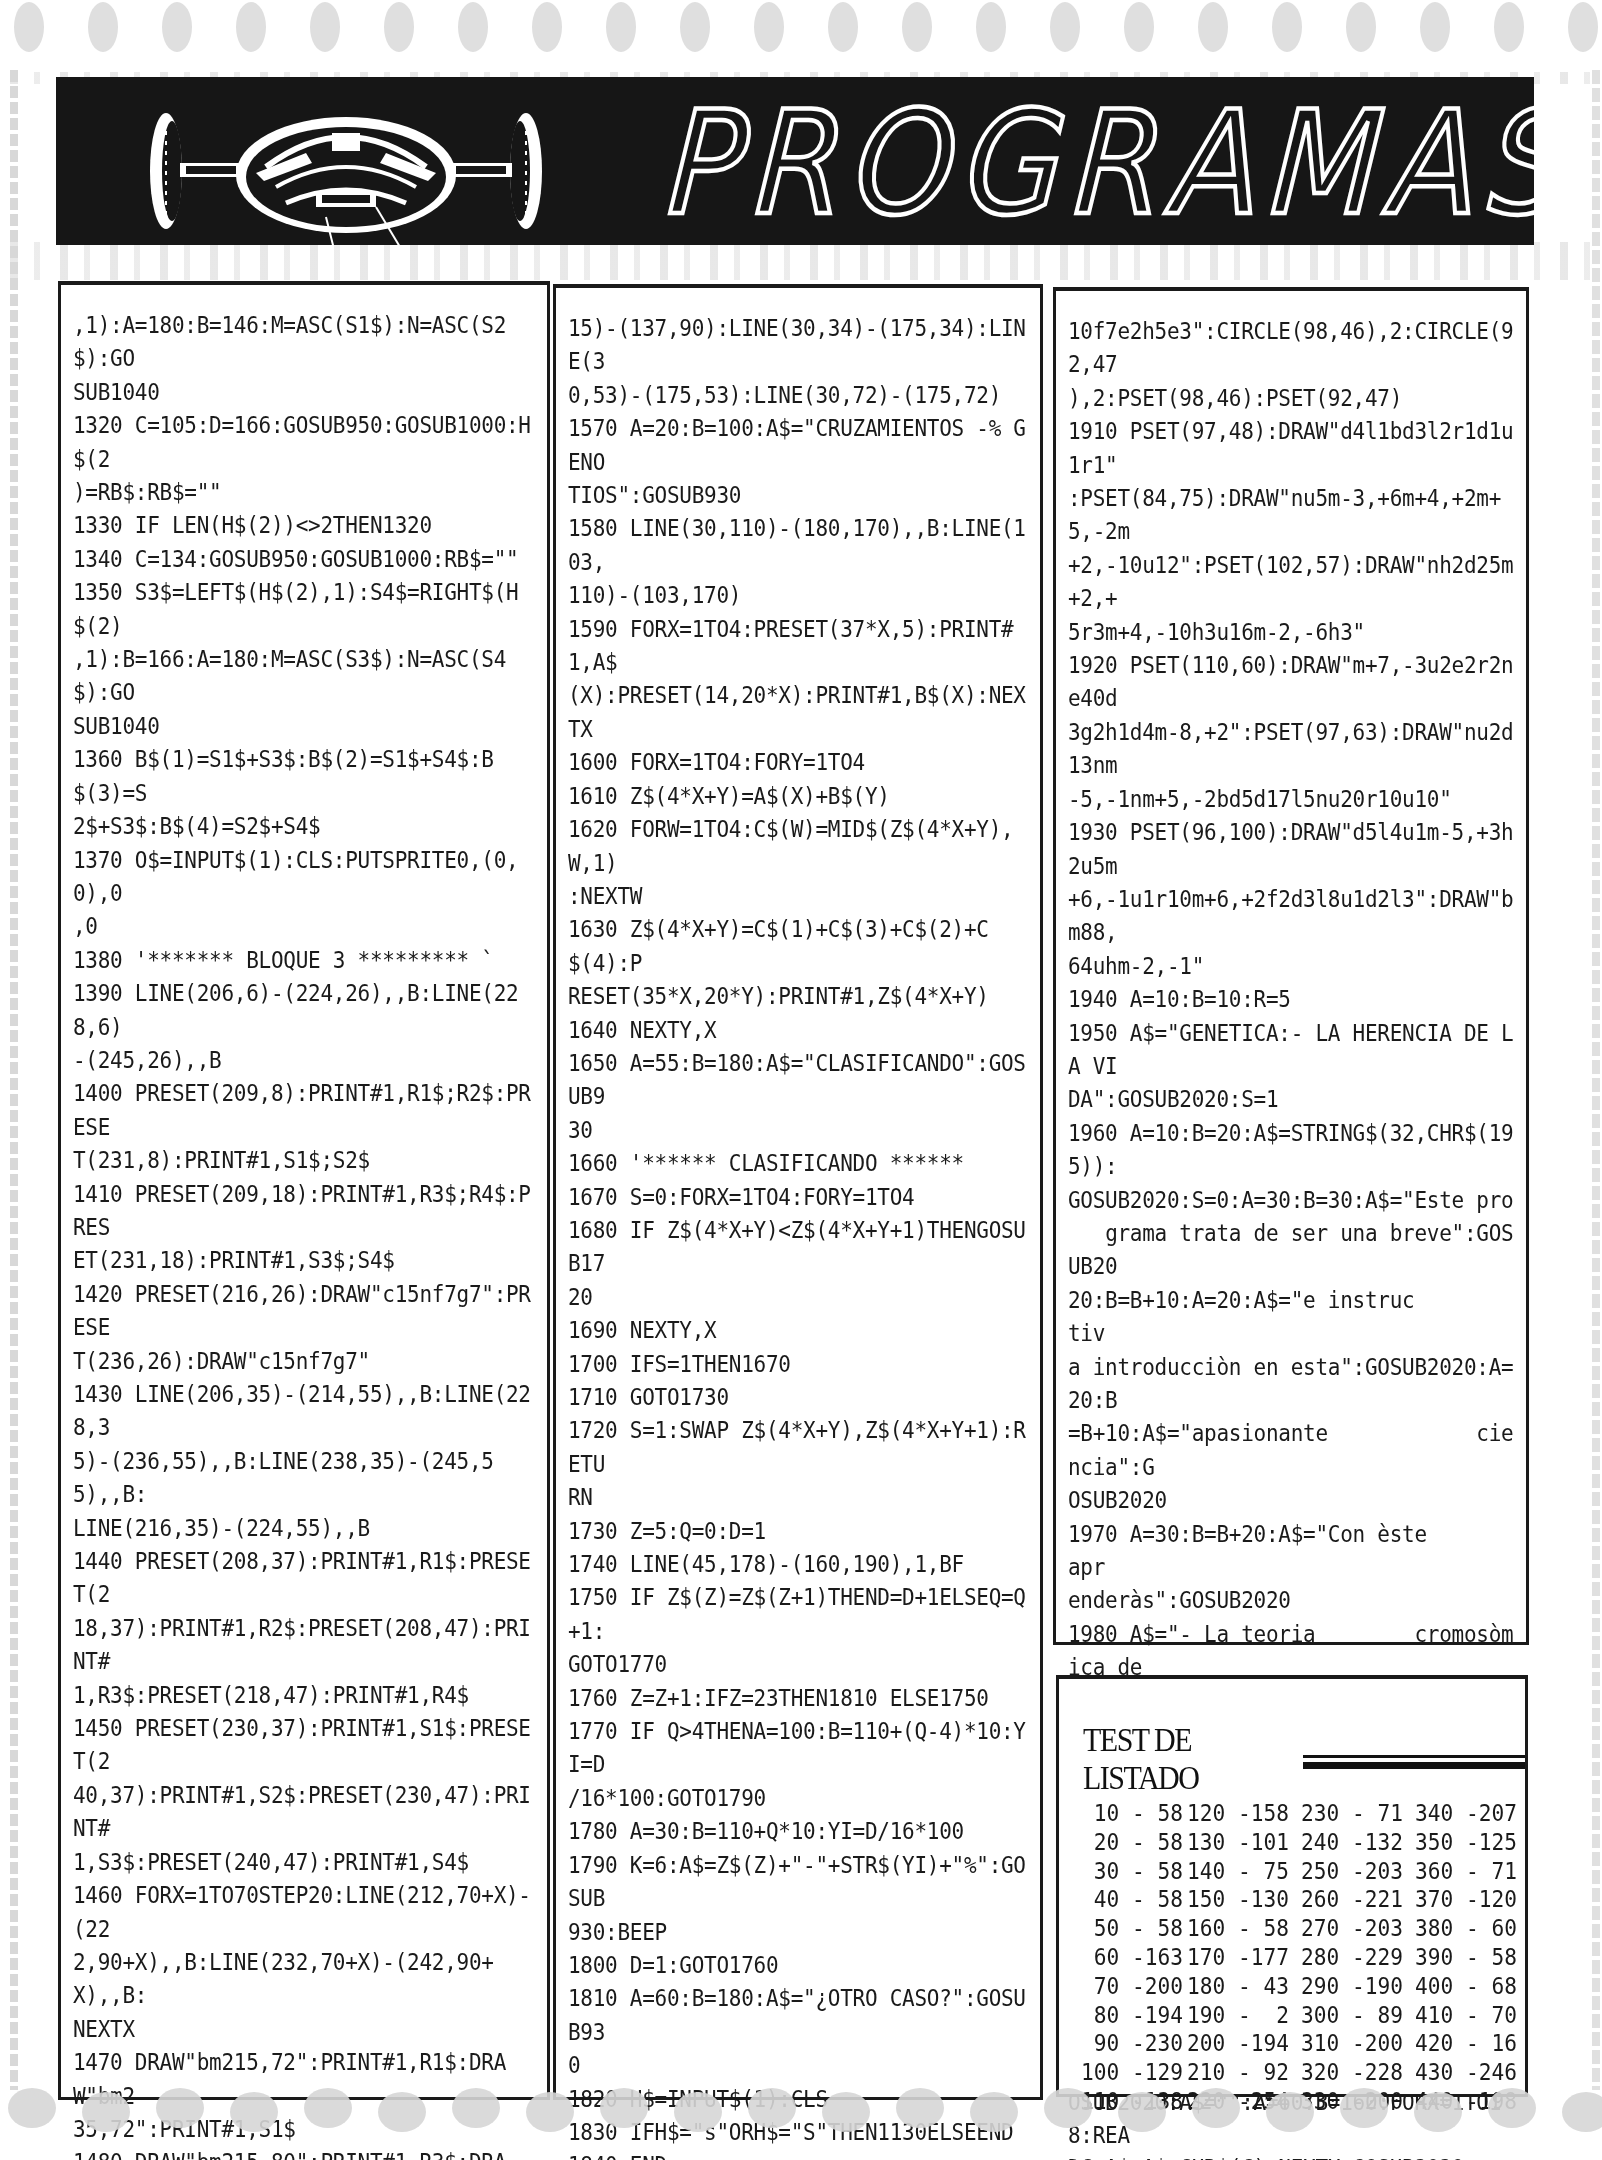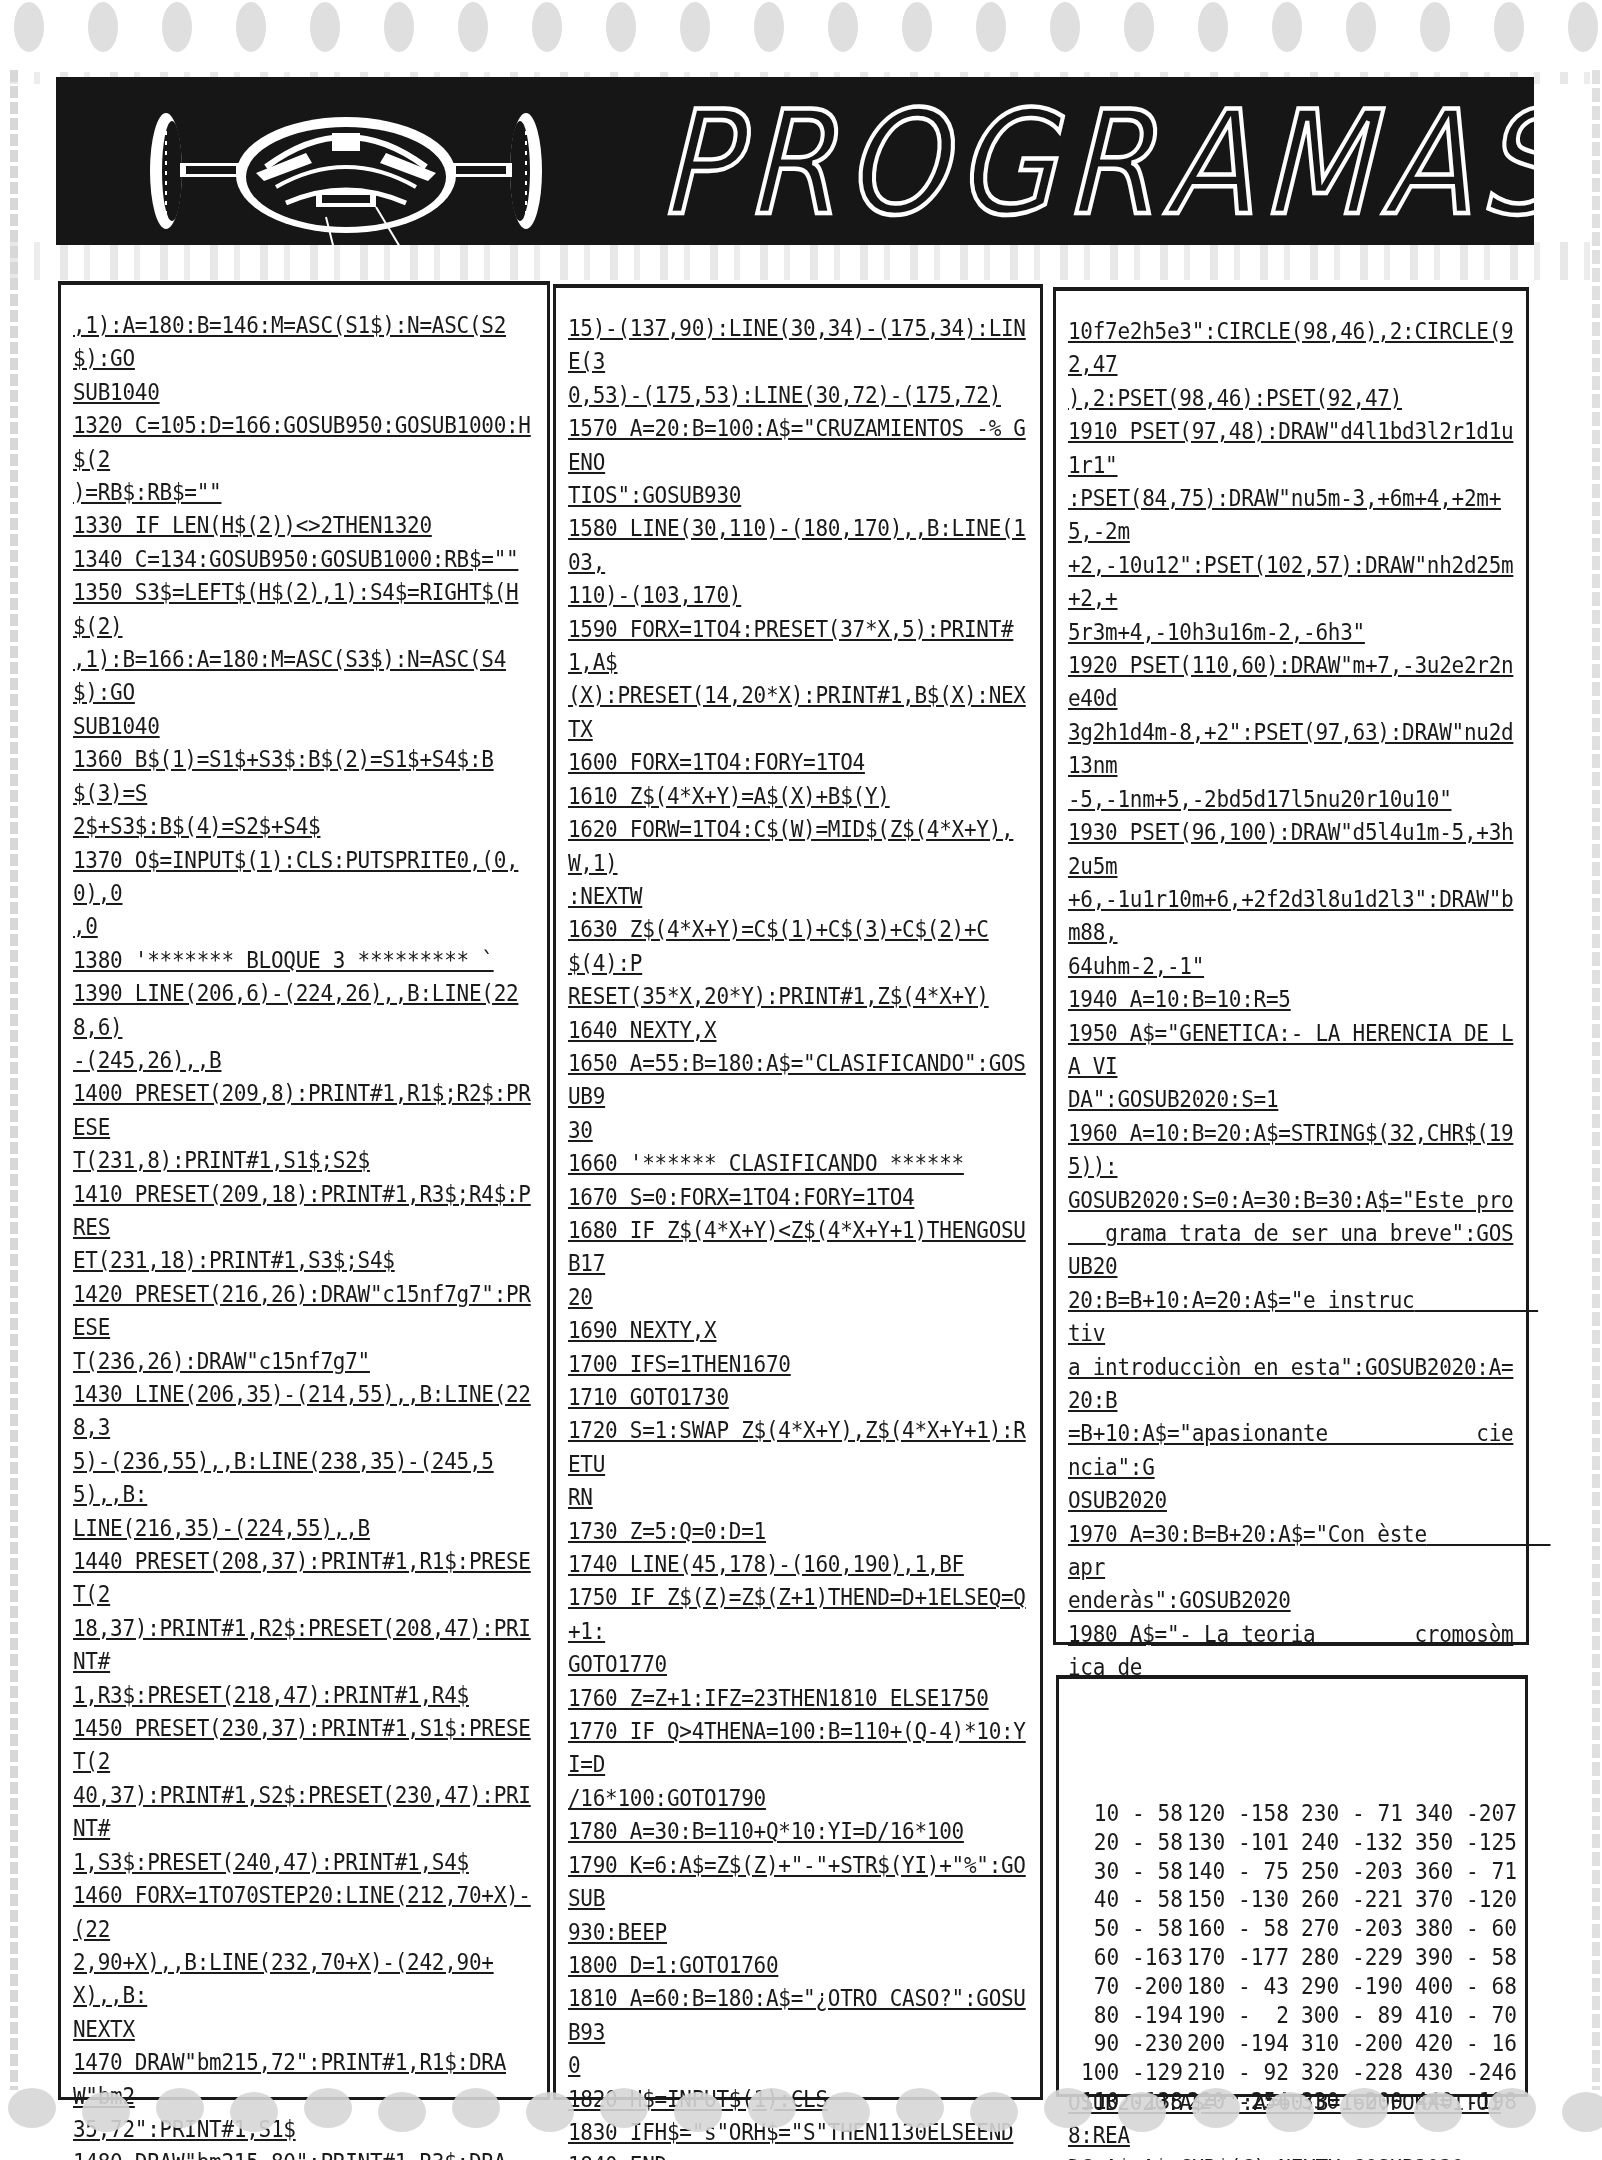--- a/index.html
+++ b/index.html
@@ -16,21 +16,21 @@
     .side-strip-right { position: absolute; right: 2px; top: 70px; width: 8px; height: 2020px; background: repeating-linear-gradient(180deg, #e0e0e0 0 14px, transparent 14px 18px); }
 
     
     .banner { position: absolute; left: 56px; top: 77px; width: 1478px; height: 168px; background: #161616; overflow: hidden; }
     .ship { position: absolute; left: 80px; top: 30px; width: 420px; height: 150px; }
     .banner-title { position: absolute; left: 690px; top: 16px; width: 760px; height: 140px; display: flex; align-items: center; justify-content: center;
       font-family: "DejaVu Sans", sans-serif; font-style: italic; font-weight: 300; font-size: 128px; letter-spacing: 10px; color: #161616;
       -webkit-text-stroke: 4px #ffffff; transform: skewX(-4deg) scaleY(1.12); }
 
     
-    .col { position: absolute; border: 3px solid #1a1a1a; border-top-width: 4px; background: #ffffff; padding: 24px 10px 10px 12px; text-decoration: underline; }
+    .col { position: absolute; border: 3px solid #1a1a1a; border-top-width: 4px; background: #ffffff; padding: 24px 10px 10px 12px; }
     .col1 { left: 58px; top: 281px; width: 492px; height: 1819px; }
     .col2 { left: 553px; top: 284px; width: 490px; height: 1816px; }
     .col3 { left: 1053px; top: 287px; width: 476px; height: 1358px; }
     .listing { font-size: 22.6px; line-height: 33.4px; white-space: pre-wrap; word-break: break-all; letter-spacing: -0.3px; transform: scaleX(0.93); transform-origin: left top; width: 108%; }
     .line { display: block; }
 
     
     .test-box { position: absolute; left: 1056px; top: 1675px; width: 472px; height: 422px; border: 3px solid #1a1a1a; border-top-width: 4px; background: #fff; }
     .test-title-row { position: absolute; left: 24px; top: 46px; display: flex; align-items: center; }
     .test-title { font-family: "Liberation Serif", serif; font-size: 30px; letter-spacing: -1.5px; color: #111; transform: scaleY(1.1); }
@@ -113,20 +113,24 @@
 
 <section class="col col2">
   <div class="listing"><span class="line">15)-(137,90):LINE(30,34)-(175,34):LINE(3</span><span class="line">0,53)-(175,53):LINE(30,72)-(175,72)</span><span class="line">1570 A=20:B=100:A$="CRUZAMIENTOS -% GENO</span><span class="line">TIOS":GOSUB930</span><span class="line">1580 LINE(30,110)-(180,170),,B:LINE(103,</span><span class="line">110)-(103,170)</span><span class="line">1590 FORX=1TO4:PRESET(37*X,5):PRINT#1,A$</span><span class="line">(X):PRESET(14,20*X):PRINT#1,B$(X):NEXTX</span><span class="line">1600 FORX=1TO4:FORY=1TO4</span><span class="line">1610 Z$(4*X+Y)=A$(X)+B$(Y)</span><span class="line">1620 FORW=1TO4:C$(W)=MID$(Z$(4*X+Y),W,1)</span><span class="line">:NEXTW</span><span class="line">1630 Z$(4*X+Y)=C$(1)+C$(3)+C$(2)+C$(4):P</span><span class="line">RESET(35*X,20*Y):PRINT#1,Z$(4*X+Y)</span><span class="line">1640 NEXTY,X</span><span class="line">1650 A=55:B=180:A$="CLASIFICANDO":GOSUB9</span><span class="line">30</span><span class="line">1660 '****** CLASIFICANDO ******</span><span class="line">1670 S=0:FORX=1TO4:FORY=1TO4</span><span class="line">1680 IF Z$(4*X+Y)&lt;Z$(4*X+Y+1)THENGOSUB17</span><span class="line">20</span><span class="line">1690 NEXTY,X</span><span class="line">1700 IFS=1THEN1670</span><span class="line">1710 GOTO1730</span><span class="line">1720 S=1:SWAP Z$(4*X+Y),Z$(4*X+Y+1):RETU</span><span class="line">RN</span><span class="line">1730 Z=5:Q=0:D=1</span><span class="line">1740 LINE(45,178)-(160,190),1,BF</span><span class="line">1750 IF Z$(Z)=Z$(Z+1)THEND=D+1ELSEQ=Q+1:</span><span class="line">GOTO1770</span><span class="line">1760 Z=Z+1:IFZ=23THEN1810 ELSE1750</span><span class="line">1770 IF Q&gt;4THENA=100:B=110+(Q-4)*10:YI=D</span><span class="line">/16*100:GOTO1790</span><span class="line">1780 A=30:B=110+Q*10:YI=D/16*100</span><span class="line">1790 K=6:A$=Z$(Z)+"-"+STR$(YI)+"%":GOSUB</span><span class="line">930:BEEP</span><span class="line">1800 D=1:GOTO1760</span><span class="line">1810 A=60:B=180:A$="¿OTRO CASO?":GOSUB93</span><span class="line">0</span><span class="line">1820 H$=INPUT$(1):CLS</span><span class="line">1830 IFH$="s"ORH$="S"THEN1130ELSEEND</span><span class="line">1840 END</span></div>
 </section>
 
 <section class="col col3">
   <div class="listing"><span class="line">10f7e2h5e3":CIRCLE(98,46),2:CIRCLE(92,47</span><span class="line">),2:PSET(98,46):PSET(92,47)</span><span class="line">1910 PSET(97,48):DRAW"d4l1bd3l2r1d1u1r1"</span><span class="line">:PSET(84,75):DRAW"nu5m-3,+6m+4,+2m+5,-2m</span><span class="line">+2,-10u12":PSET(102,57):DRAW"nh2d25m+2,+</span><span class="line">5r3m+4,-10h3u16m-2,-6h3"</span><span class="line">1920 PSET(110,60):DRAW"m+7,-3u2e2r2ne40d</span><span class="line">3g2h1d4m-8,+2":PSET(97,63):DRAW"nu2d13nm</span><span class="line">-5,-1nm+5,-2bd5d17l5nu20r10u10"</span><span class="line">1930 PSET(96,100):DRAW"d5l4u1m-5,+3h2u5m</span><span class="line">+6,-1u1r10m+6,+2f2d3l8u1d2l3":DRAW"bm88,</span><span class="line">64uhm-2,-1"</span><span class="line">1940 A=10:B=10:R=5</span><span class="line">1950 A$="GENETICA:- LA HERENCIA DE LA VI</span><span class="line">DA":GOSUB2020:S=1</span><span class="line">1960 A=10:B=20:A$=STRING$(32,CHR$(195)):</span><span class="line">GOSUB2020:S=0:A=30:B=30:A$="Este pro</span><span class="line">   grama trata de ser una breve":GOSUB20</span><span class="line">20:B=B+10:A=20:A$="e instruc          tiv</span><span class="line">a introducciòn en esta":GOSUB2020:A=20:B</span><span class="line">=B+10:A$="apasionante            ciencia":G</span><span class="line">OSUB2020</span><span class="line">1970 A=30:B=B+20:A$="Con èste          apr</span><span class="line">enderàs":GOSUB2020</span><span class="line">1980 A$="- La teoria        cromosòmica de</span><span class="line"> la herencia":A=30:B=B+15:GOSUB2020:A$="</span><span class="line">- Determi          naciòn cromosòmica del s</span><span class="line">exo":A=30:B=B+15:GOSUB2020</span><span class="line">1990 A$="- Leyes de Mendel":A=30:B=B+15:</span><span class="line">GOSUB2020</span><span class="line">2000 RESTORE1860:R=6:S=1:A$="":A=40:B=15</span><span class="line">0:FORX=1TO25:READC:A$=A$+CHR$(C):NEXTX:G</span><span class="line">OSUB2020:A$="":A=60:B=160:FORX=1TO18:REA</span><span class="line">DC:A$=A$+CHR$(C):NEXTX:GOSUB2020</span></div>
 </section>
 
 <section class="test-box">
+  <div class="test-title-row">
+    <span class="test-title">TEST DE LISTADO</span>
+    <span class="test-rule"></span>
+  </div>
   <div class="test-grid" id="testGrid">
       <div class="test-cell"> 10 - 58</div>
       <div class="test-cell">120 -158</div>
       <div class="test-cell">230 - 71</div>
       <div class="test-cell">340 -207</div>
       <div class="test-cell"> 20 - 58</div>
       <div class="test-cell">130 -101</div>
       <div class="test-cell">240 -132</div>
       <div class="test-cell">350 -125</div>
       <div class="test-cell"> 30 - 58</div>

